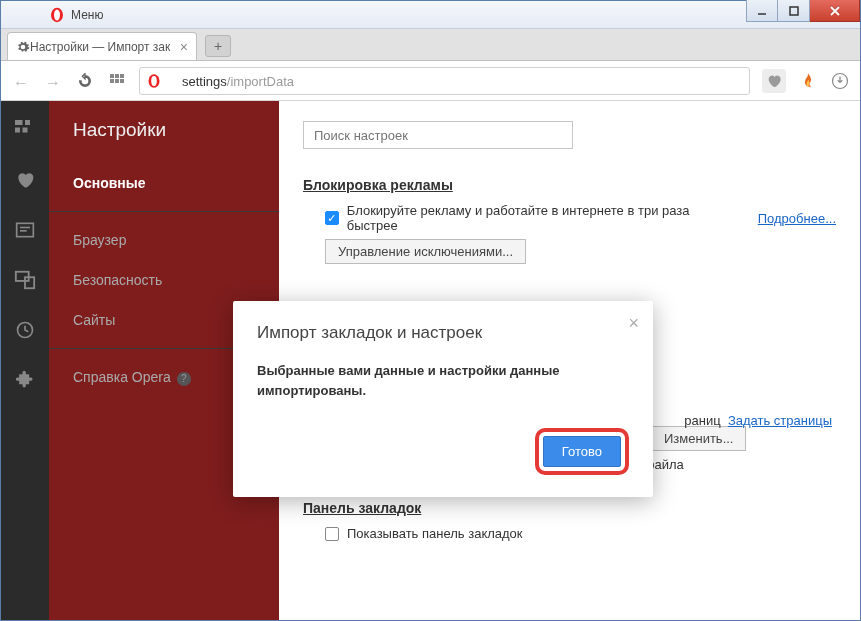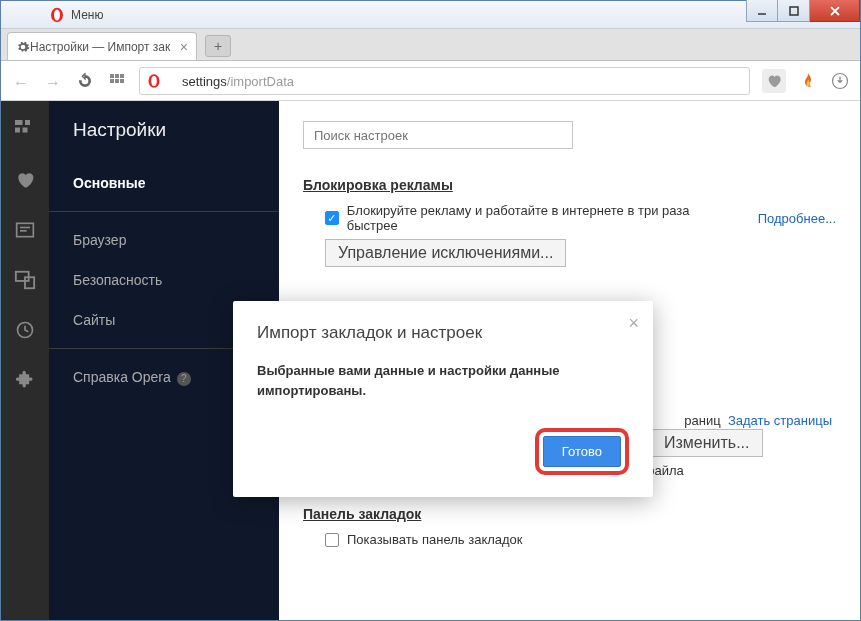--- a/index.html
+++ b/index.html
@@ -31,35 +31,35 @@
   .addressbar .olock { width:16px; height:16px; }
   .url-settings { color:#333; font-size:13px; }
   .url-path { color:#9a9a9a; font-size:13px; }
   .heart-badge { width:24px; height:24px; border-radius:3px; background:#ededed; display:flex; align-items:center; justify-content:center; color:#888; }
   .toolbar .flame { color:#e86a1e; }
 
   
   .content { flex:1; display:flex; background:#2b2b2b; position:relative; overflow:hidden; }
   .iconrail { width:48px; background:#2b2b2b; display:flex; flex-direction:column; align-items:center; padding-top:18px; gap:28px; color:#888; }
   .iconrail .ri { width:22px; height:22px; display:flex; align-items:center; justify-content:center; }
-  .sidebar { width:230px; background:#0f172a; color:#bbb; padding:18px 0 8px 0; font-size:14px; }
+  .sidebar { width:230px; background:#7f1d1d; color:#bbb; padding:18px 0 8px 0; font-size:14px; }
   .sidebar h1 { color:#eee; font-size:19px; font-weight:400; padding:0 24px 22px; }
   .sidebar .navitem { padding:12px 24px; color:#aaa; cursor:pointer; font-size:14px; }
   .sidebar .navitem.active { color:#fff; font-weight:600; }
   .sidebar .divider { height:1px; background:#3a3a3a; margin:8px 0; }
   .sidebar .navitem .help-icon { display:inline-block; margin-left:6px; width:14px; height:14px; border-radius:50%; background:#555; color:#999; font-size:10px; text-align:center; line-height:14px; }
 
   .main { flex:1; background:#fff; padding:20px 24px; font-size:13px; color:#333; overflow:auto; position:relative; }
   .search-settings { width:270px; height:28px; border:1px solid #c6c6c6; padding:0 10px; font-size:13px; color:#555; }
   .section-title { font-size:14px; font-weight:600; color:#333; margin:28px 0 10px;text-decoration:underline; }
   .row { display:flex; align-items:center; gap:8px; margin:6px 0; }
   .checkbox { width:14px; height:14px; border:1px solid #888; border-radius:2px; display:inline-flex; align-items:center; justify-content:center; background:#fff; }
   .checkbox.checked { background:#1a8cff; border-color:#1a8cff; color:#fff; font-size:11px; }
-  .link { color:#1a66c7; cursor:pointer; }
-  .btn { border:1px solid #bcbcbc; background:#f4f4f4; padding:4px 12px; font-size:16px; color:#444; cursor:pointer; }
+  .link { color:#1a66c7; text-decoration:underline; cursor:pointer; }
+  .btn { border:1px solid #bcbcbc; background:#f4f4f4; padding:4px 12px; font-size:13px; color:#444; cursor:pointer; }
   .field-label { color:#444; font-size:13px; min-width:100px; }
   .pathbox { border:1px solid #c6c6c6; padding:3px 8px; font-size:12px; color:#555; min-width:210px; background:#fff; }
   .indent { margin-left:22px; }
   .stray-link { position:absolute; right:28px; top:312px; font-size:13px; }
 
   
   .modal { position:absolute; left:232px; top:200px; width:420px; background:#fff; box-shadow:0 4px 24px rgba(0,0,0,.3); padding:22px 24px; border-radius:2px; z-index:10; }
   .modal h2 { font-size:17px; font-weight:400; color:#444; margin-bottom:18px; }
   .modal-close { position:absolute; right:14px; top:12px; color:#aaa; font-size:18px; cursor:pointer; }
   .modal-body { font-size:13px; font-weight:600; color:#333; line-height:1.5; margin-bottom:28px; }

